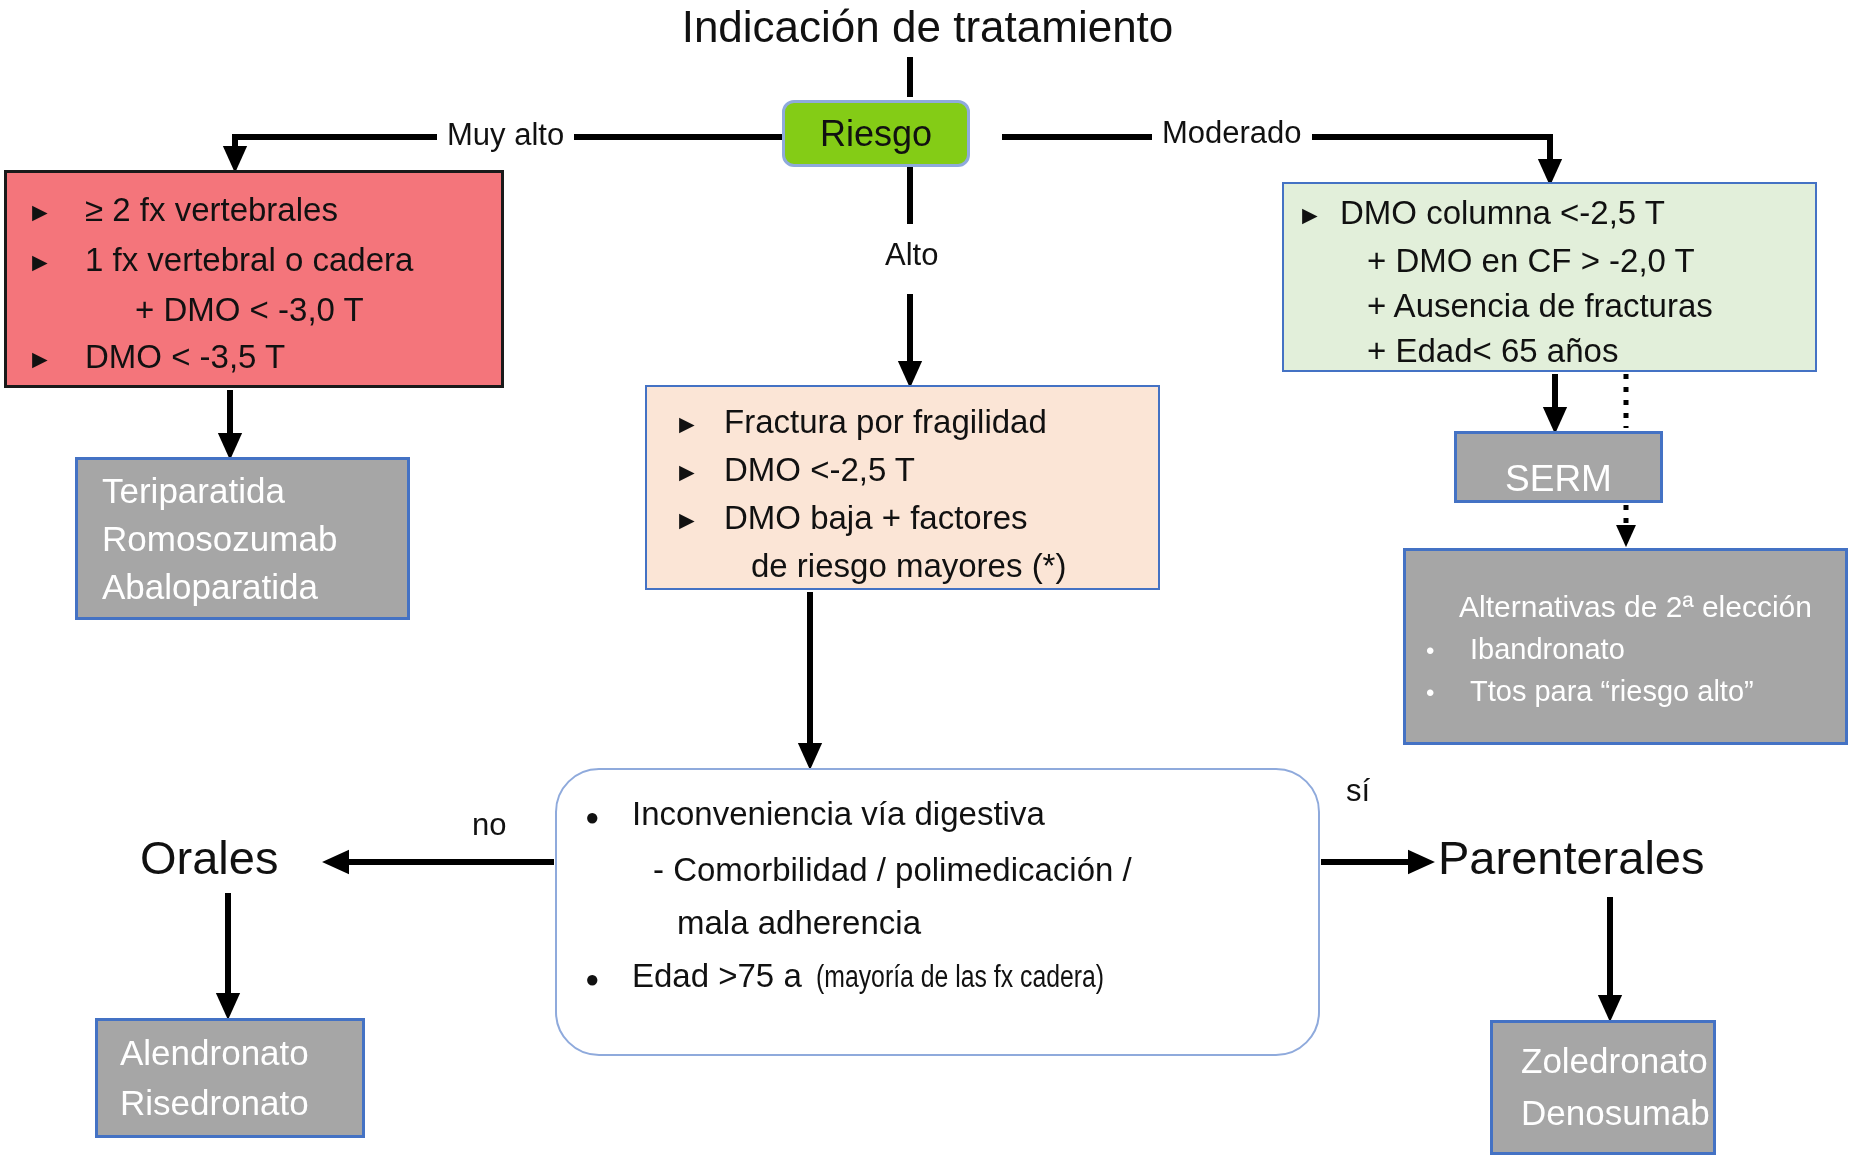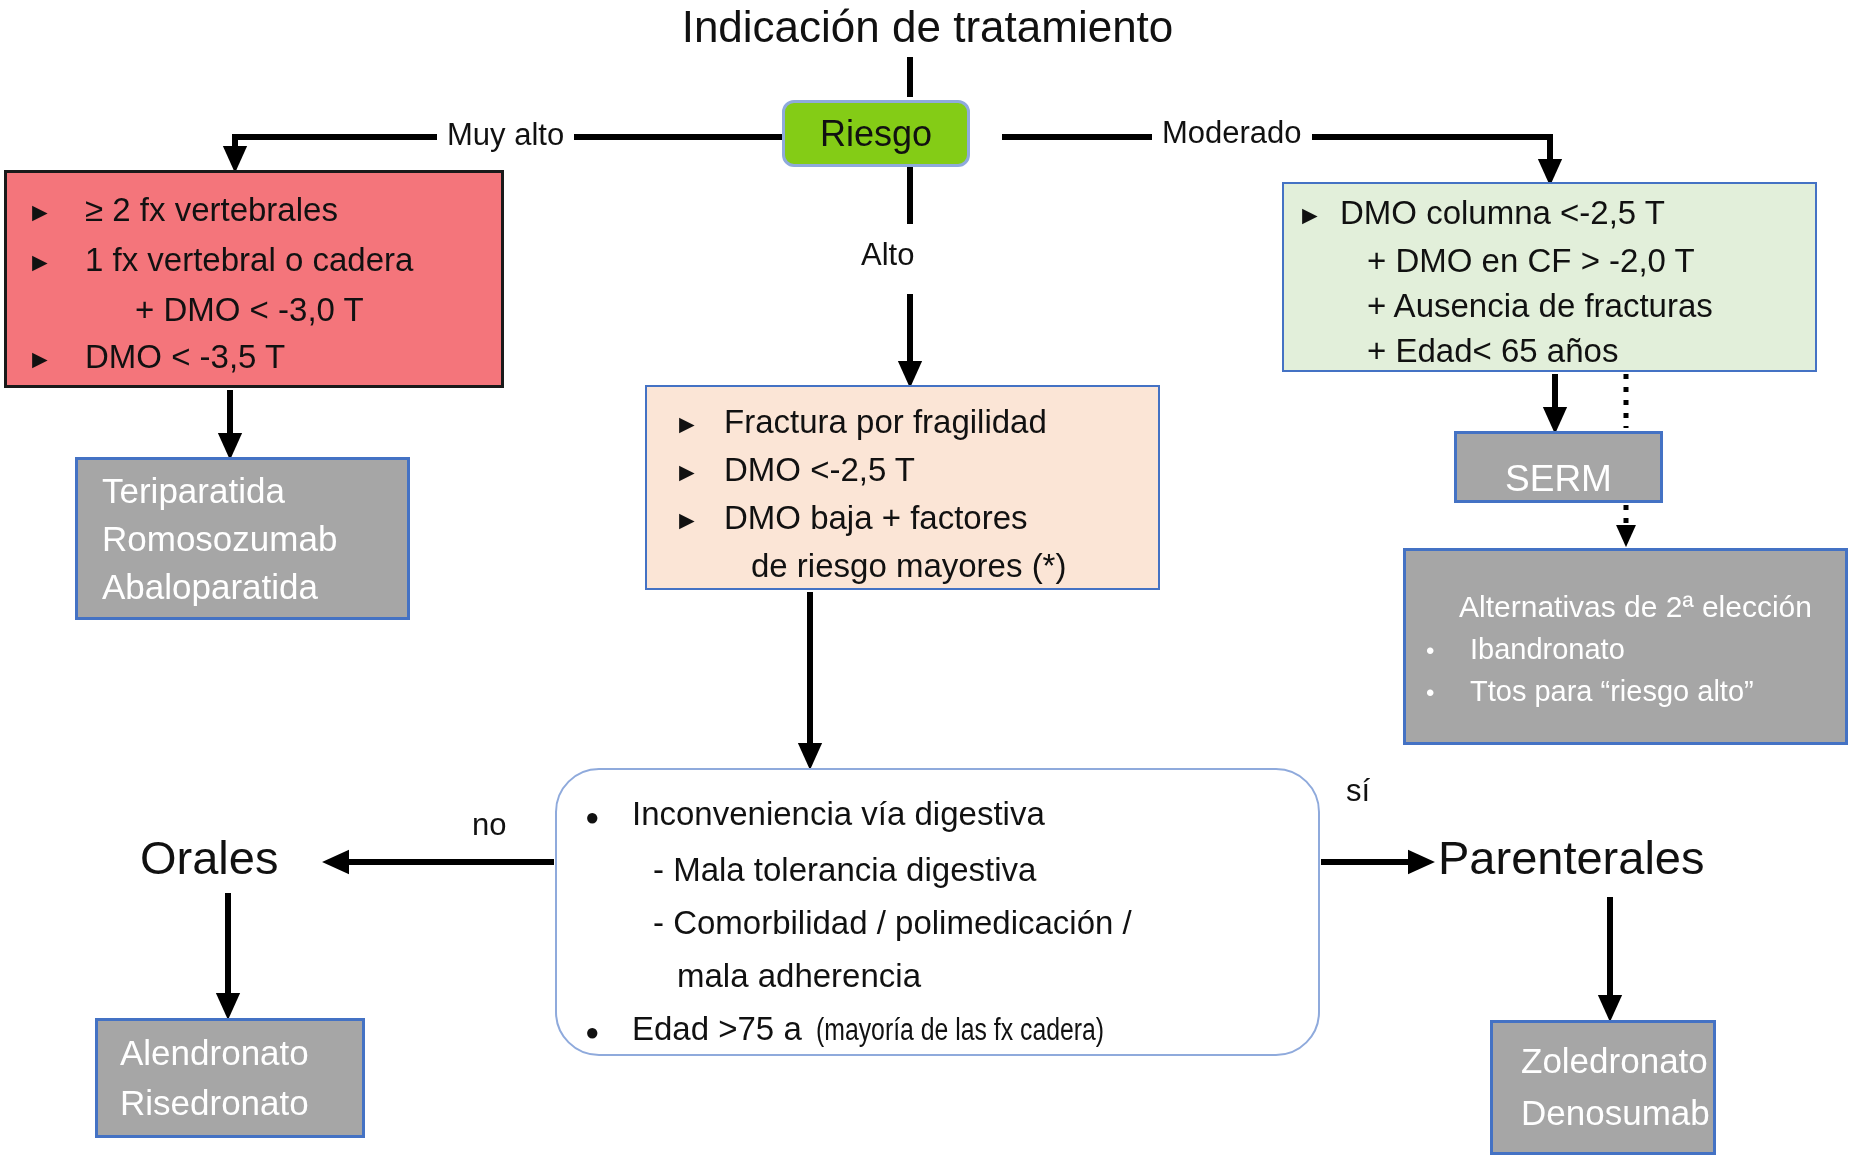--- a/index.html
+++ b/index.html
@@ -90,21 +90,21 @@
   </svg>
 
   <div class="abs title">Indicación de tratamiento</div>
 
   <div class="abs risk-node">
     <span>Riesgo</span>
   </div>
 
   <div class="abs branch-label" style="left:437px; top:115px;">Muy alto</div>
   <div class="abs branch-label" style="left:1152px; top:113px;">Moderado</div>
-  <div class="abs branch-label" style="left:851px; top:235px;">Alto</div>
+  <div class="abs branch-label" style="left:875px; top:235px;">Alto</div>
 
   <div class="abs red-box">
     <div class="row">
       <span class="marker">►</span>
       <span>≥ 2 fx vertebrales</span>
     </div>
     <div class="row">
       <span class="marker">►</span>
       <span>1 fx vertebral o cadera</span>
     </div>
@@ -178,24 +178,20 @@
     </div>
   </div>
 
   <div class="abs decision-box">
     <div class="row">
       <span class="dot">●</span>
       <span>Inconveniencia vía digestiva</span>
     </div>
     <div class="row">
       <span class="ind-1"></span>
-      <span>- Mala tolerancia digestiva</span>
-    </div>
-    <div class="row">
-      <span class="ind-1"></span>
       <span>- Comorbilidad / polimedicación /</span>
     </div>
     <div class="row">
       <span class="ind-2"></span>
       <span>mala adherencia</span>
     </div>
     <div class="row">
       <span class="dot">●</span>
       <span>Edad &gt;75 a</span>
       <span style="width:14px"></span>

